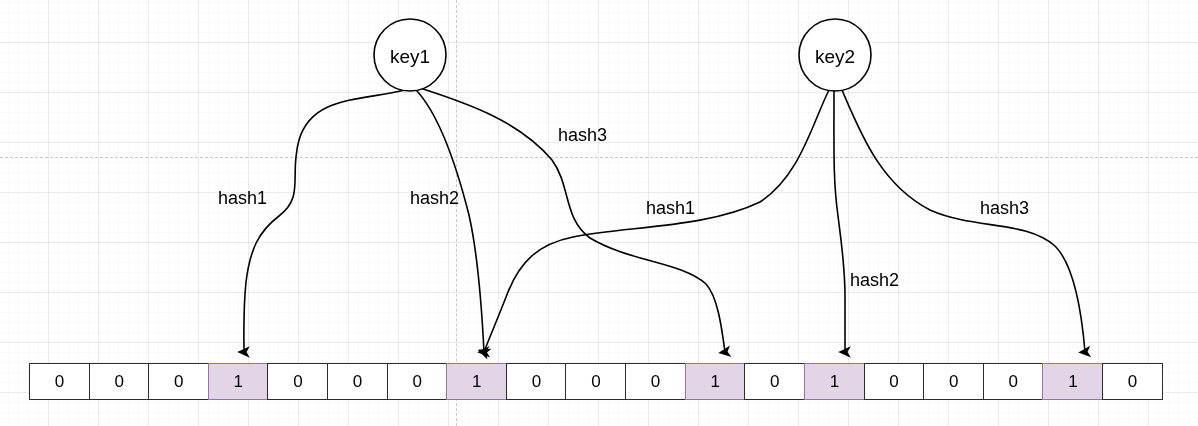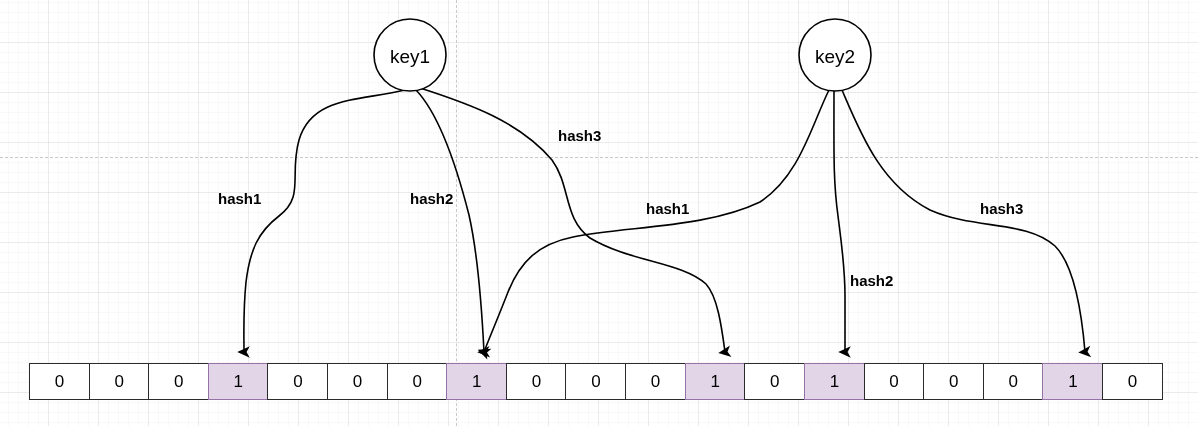--- a/index.html
+++ b/index.html
@@ -55,22 +55,22 @@
   .node-label {
     font-family: "Liberation Sans", sans-serif;
     font-size: 19px;
     fill: #000000;
     text-anchor: middle;
     dominant-baseline: central;
   }
   .edge-label {
     position: absolute;
     font-family: "Liberation Sans", sans-serif;
-    font-size: 15px;
-    font-weight: bold;
+    font-size: 18px;
+    font-weight: normal;
     color: #000000;
     white-space: nowrap;
     line-height: 17px;
   }
   #bit-array {
     position: absolute;
     left: 29px;
     top: 363px;
     display: flex;
     height: 37px;

